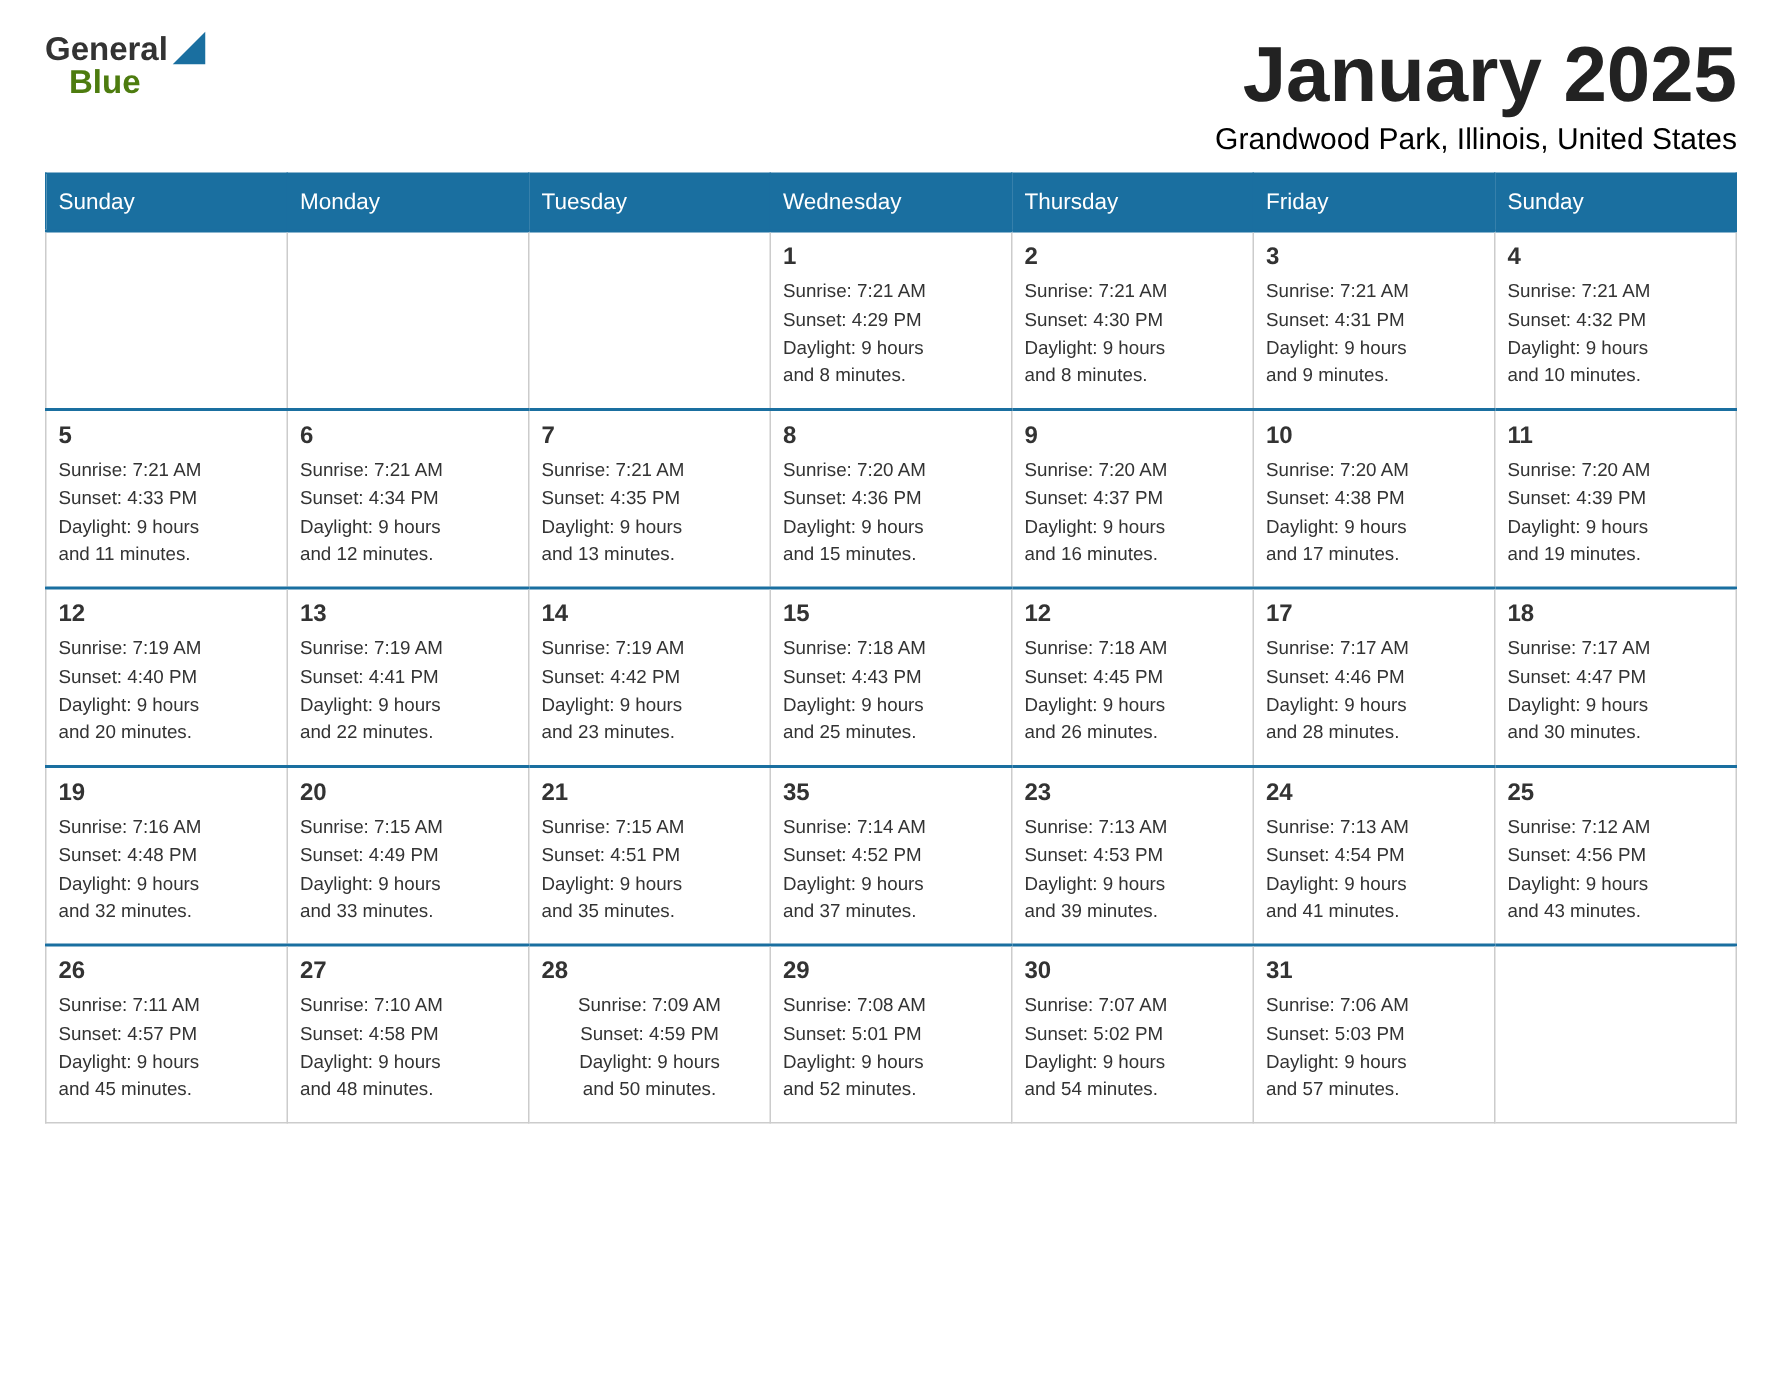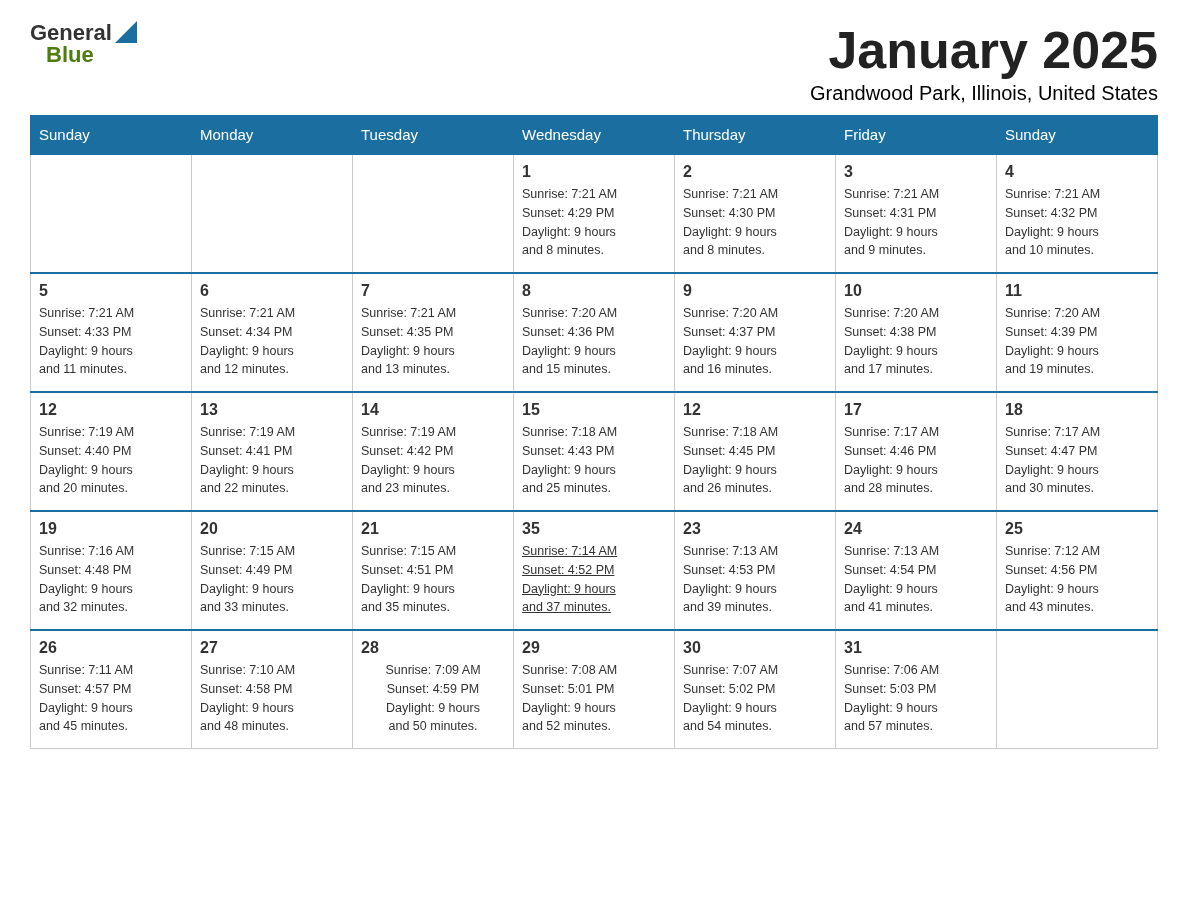--- a/index.html
+++ b/index.html
@@ -273,21 +273,21 @@
         </td>
         <td>
           <span class="day-number">21</span>
           <div class="day-info" style="white-space: pre-line;">Sunrise: 7:15 AM
 Sunset: 4:51 PM
 Daylight: 9 hours
 and 35 minutes.</div>
         </td>
         <td>
           <span class="day-number">35</span>
-          <div class="day-info" style="white-space: pre-line; text-decoration: underline;">Sunrise: 7:14 AM
+          <div class="day-info" style="white-space: pre-line;">Sunrise: 7:14 AM
 Sunset: 4:52 PM
 Daylight: 9 hours
 and 37 minutes.</div>
         </td>
         <td>
           <span class="day-number">23</span>
           <div class="day-info" style="white-space: pre-line;">Sunrise: 7:13 AM
 Sunset: 4:53 PM
 Daylight: 9 hours
 and 39 minutes.</div>

